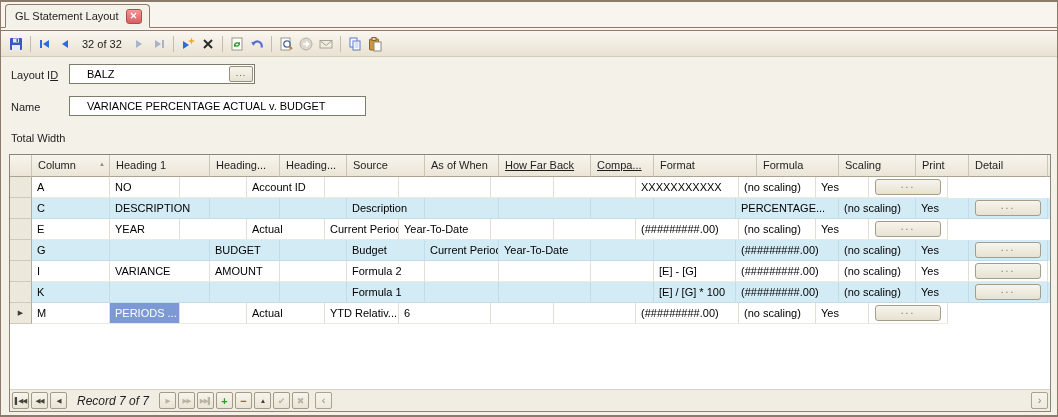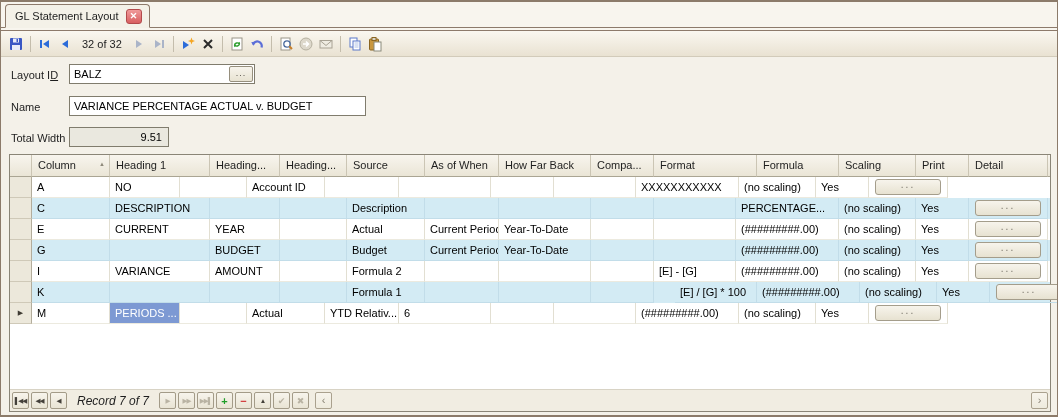--- a/index.html
+++ b/index.html
@@ -37,21 +37,21 @@
   }
   .tbtn { width:20px; height:20px; display:flex; align-items:center; justify-content:center; border-radius:2px; }
   .tsep { width:1px; height:16px; background:#c4bdac; margin:0 4px; }
   .trec { font-size:11px; color:#222; margin:0 7px; white-space:nowrap; }
 
   
   .form-area { height:96px; background:#f4f1e9; position:relative; font-size:11px; }
   .flabel { position:absolute; left:10px; color:#1e1e1e; line-height:20px; }
   .ffield {
     position:absolute; background:#fff; border:1px solid #807c6d; height:20px;
-    font-size:11px; line-height:18px; padding-left:4px; color:#000; overflow:hidden; white-space:nowrap;
+    font-size:11px; line-height:18px; padding-left:17px; color:#000; overflow:hidden; white-space:nowrap;
   }
   .accel { text-decoration:underline; }
   .browse-btn {
     position:absolute; right:1px; top:1px; width:24px; height:16px;
     background:linear-gradient(#f7f4ec,#e8e3d2); border:1px solid #968f7d; border-radius:2px;
     font-size:9px; letter-spacing:1px; color:#55514a; text-align:center; line-height:12px;
   }
   .readonly { background:#eae8df; text-align:right; padding-right:6px; }
 
   
@@ -230,39 +230,36 @@
   <div class="flabel" style="top:8px"><span>Layout I</span><span class="accel">D</span></div>
   <div class="ffield" style="left:68px; top:7px; width:186px">
     <span>BALZ</span>
     <span class="browse-btn">...</span>
   </div>
   <div class="flabel" style="top:40px">Name</div>
   <div class="ffield" style="left:68px; top:39px; width:297px">
     <span>VARIANCE PERCENTAGE ACTUAL v. BUDGET</span>
   </div>
   <div class="flabel" style="top:71px">Total Width</div>
-  <div class="ffield readonly" style="left:68px; top:70px; width:100px">
-    <span>9.51</span>
-  </div>
 </div>
 
 <div class="grid">
   <div class="ghead">
       <div class="hsel" style="width: 22px;"></div>
       <div class="hcell sorted" style="width: 78px;">
         <span>Column</span>
         <span class="sort-arrow">▲</span>
       </div>
       <div class="hcell" style="width: 100px;"><span>Heading 1</span></div>
       <div class="hcell" style="width: 70px;"><span>Heading...</span></div>
       <div class="hcell" style="width: 67px;"><span>Heading...</span></div>
       <div class="hcell" style="width: 78px;"><span>Source</span></div>
       <div class="hcell" style="width: 74px;"><span>As of When</span></div>
-      <div class="hcell" style="width: 92px;"><span>How Far Back</span></div>
-      <div class="hcell" style="width: 63px;"><span>Compa...</span></div>
+      <div class="hcell" style="width: 92px; text-decoration: underline;"><span>How Far Back</span></div>
+      <div class="hcell" style="width: 63px; text-decoration: underline;"><span>Compa...</span></div>
       <div class="hcell" style="width: 103px;"><span>Format</span></div>
       <div class="hcell" style="width: 82px;"><span>Formula</span></div>
       <div class="hcell" style="width: 77px;"><span>Scaling</span></div>
       <div class="hcell" style="width: 53px;"><span>Print</span></div>
       <div class="hcell" style="width: 79px;"><span>Detail</span></div>
       <div class="hfill"></div>
     </div>
   <div style="display:flex; flex-direction:column;">
       <div class="grow">
         <div class="gsel"></div>
@@ -297,21 +294,20 @@
         <div class="gcell" style="width: 77px;">(no scaling)</div>
         <div class="gcell" style="width: 53px;">Yes</div>
         <div class="gdetail" style="width: 79px;">
           <div class="detail-btn">...</div>
         </div>
         <div class="rfill"></div>
       </div>
       <div class="grow">
         <div class="gsel"></div>
         <div class="gcell" style="width: 78px;">E</div>
-        <div class="gcell" style="width: 100px;">CURRENT</div>
         <div class="gcell" style="width: 70px;">YEAR</div>
         <div class="gcell" style="width: 67px;"></div>
         <div class="gcell" style="width: 78px;">Actual</div>
         <div class="gcell" style="width: 74px;">Current Period</div>
         <div class="gcell" style="width: 92px;">Year-To-Date</div>
         <div class="gcell" style="width: 63px;"></div>
         <div class="gcell" style="width: 82px;"></div>
         <div class="gcell" style="width: 103px;">(#########.00)</div>
         <div class="gcell" style="width: 77px;">(no scaling)</div>
         <div class="gcell" style="width: 53px;">Yes</div>
@@ -361,21 +357,21 @@
       <div class="grow alt">
         <div class="gsel"></div>
         <div class="gcell" style="width: 78px;">K</div>
         <div class="gcell" style="width: 100px;"></div>
         <div class="gcell" style="width: 70px;"></div>
         <div class="gcell" style="width: 67px;"></div>
         <div class="gcell" style="width: 78px;">Formula 1</div>
         <div class="gcell" style="width: 74px;"></div>
         <div class="gcell" style="width: 92px;"></div>
         <div class="gcell" style="width: 63px;"></div>
-        <div class="gcell" style="width: 82px; margin-left: 21px;">[E] / [G] * 100</div>
+        <div class="gcell" style="width: 82px;">[E] / [G] * 100</div>
         <div class="gcell" style="width: 103px;">(#########.00)</div>
         <div class="gcell" style="width: 77px;">(no scaling)</div>
         <div class="gcell" style="width: 53px;">Yes</div>
         <div class="gdetail" style="width: 79px;">
           <div class="detail-btn">...</div>
         </div>
         <div class="rfill"></div>
       </div>
       <div class="grow">
         <div class="gsel">▶</div>

